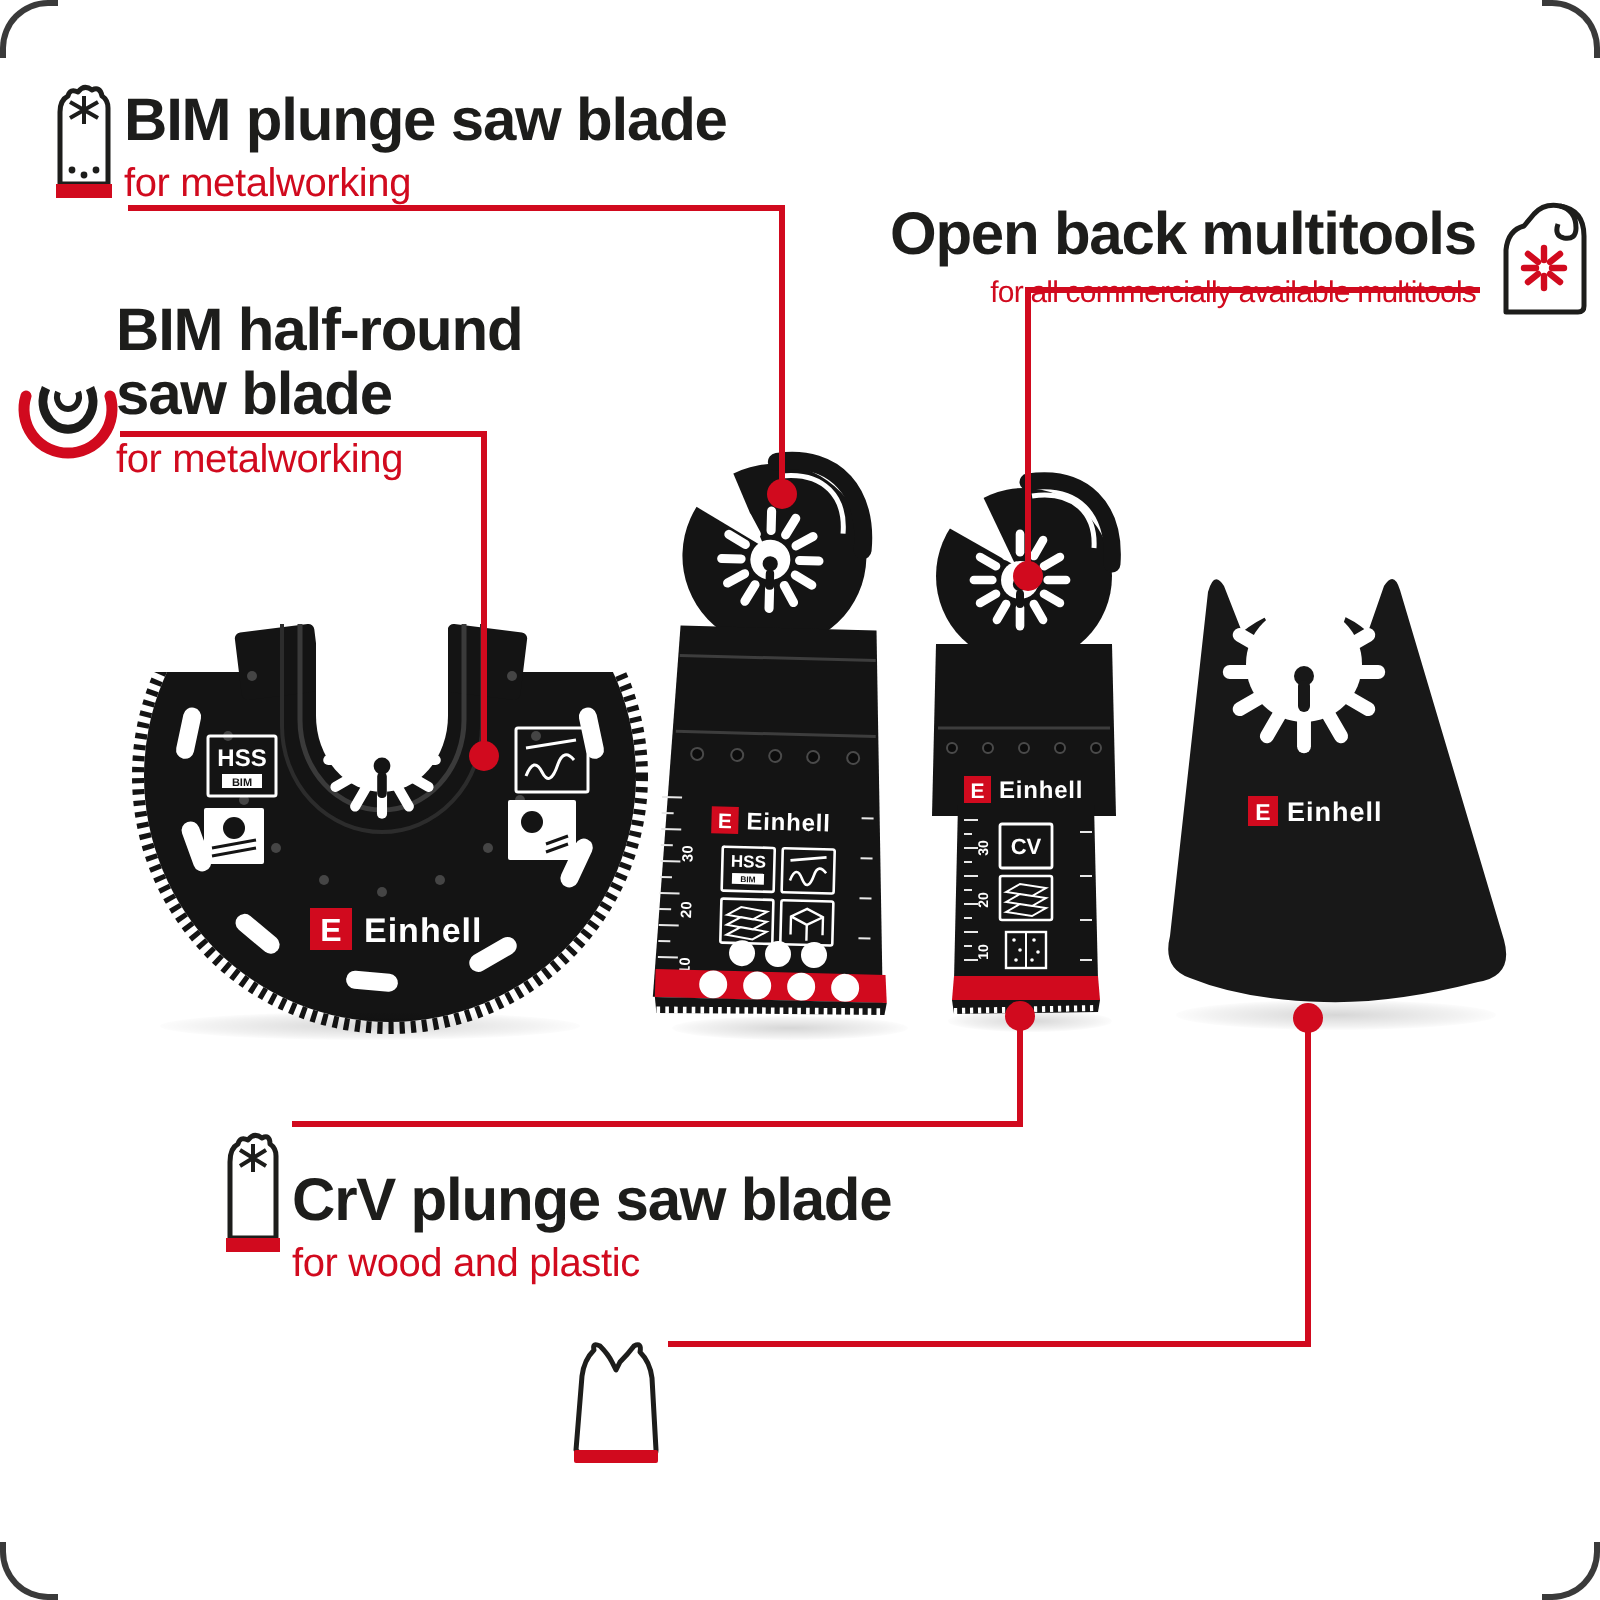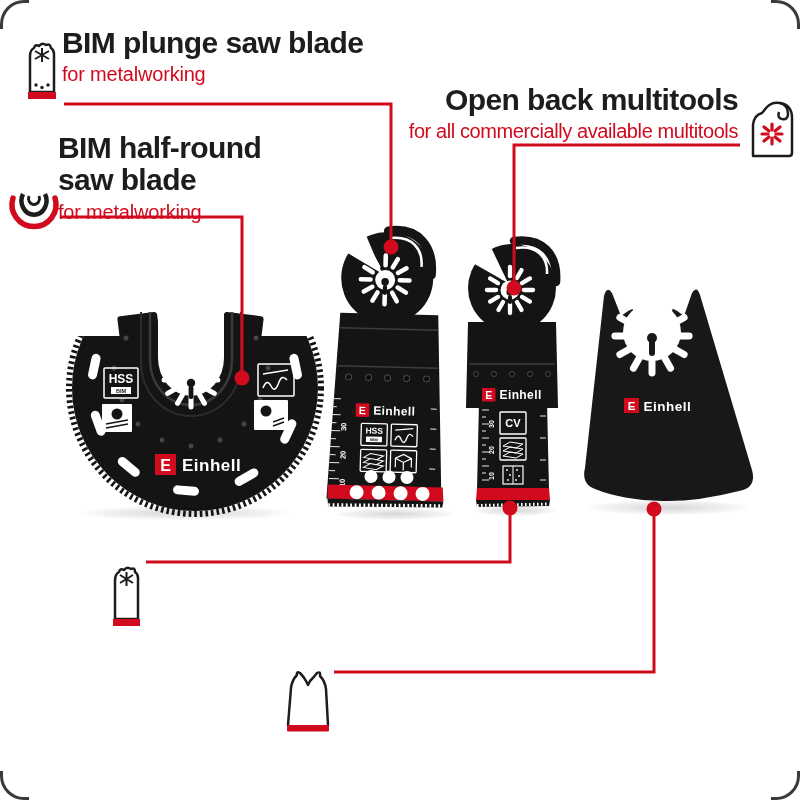--- a/index.html
+++ b/index.html
@@ -1,23 +1,23 @@
 <!DOCTYPE html>
 <html><head>
 <meta charset="utf-8">
 <style>
   html,body{margin:0;padding:0;background:#fff;}
   .stage{position:relative;width:800px;height:800px;background:#fff;overflow:hidden;
          font-family:"Liberation Sans",sans-serif;}
   .callout{position:absolute;}
-  .title{font-weight:700;color:#1d1d1b;font-size:30px;line-height:1.08;letter-spacing:-0.6px;}
+  .title{font-weight:700;color:#1d1d1b;font-size:30px;line-height:1.08;letter-spacing:-0.6px;margin-top:18px;}
   .subtitle{font-weight:400;color:#d10a1e;font-size:20px;line-height:1.15;margin-top:4px;letter-spacing:-0.2px;}
   .callout-icon{position:absolute;}
   .ob{text-align:right;}
-  .ob .subtitle{font-size:20px;letter-spacing:-0.4px;}
+  .ob .subtitle{font-size:15px;letter-spacing:-0.4px;}
   svg.product{position:absolute;overflow:visible;}
   svg text{font-family:"Liberation Sans",sans-serif;}
   .overlay{position:absolute;left:0;top:0;pointer-events:none;}
   .shadow{position:absolute;border-radius:50%;
           background:radial-gradient(ellipse at center, rgba(0,0,0,0.16) 0%, rgba(0,0,0,0.05) 55%, rgba(0,0,0,0) 75%);}
   .corner{position:absolute;width:26px;height:26px;}
   .c-tl{left:0;top:0;border-top:3px solid #3a3a3a;border-left:3px solid #3a3a3a;border-top-left-radius:24px;}
   .c-tr{right:0;top:0;border-top:3px solid #3a3a3a;border-right:3px solid #3a3a3a;border-top-right-radius:24px;}
   .c-bl{left:0;bottom:0;border-bottom:3px solid #3a3a3a;border-left:3px solid #3a3a3a;border-bottom-left-radius:24px;}
   .c-br{right:0;bottom:0;border-bottom:3px solid #3a3a3a;border-right:3px solid #3a3a3a;border-bottom-right-radius:24px;}
@@ -305,20 +305,24 @@
   <div class="callout ob" style="right:62px;top:84px">
     <div class="title">Open back multitools</div>
     <div class="subtitle">for all commercially available multitools</div>
   </div>
 
   <svg class="callout-icon" style="left:106px;top:565px" width="40" height="64" viewBox="0 0 40 64">
     <path d="M9 54 V16 Q9 9 13 7 Q14 3 18 5 Q21 1 25 4 Q29 2 29 7 Q32 9 32 13 V54 Z" fill="none" stroke="#1d1d1b" stroke-width="2.5" stroke-linejoin="round"></path>
     <path d="M20.5 7 L20.5 21 M14 10 L27 18 M14 18 L27 10" stroke="#1d1d1b" stroke-width="2" fill="none"></path>
     <rect x="7" y="54" width="27" height="7" fill="#d10a1e"></rect>
   </svg>
+  <div class="callout" style="left:146px;top:567px">
+    <div class="title">CrV plunge saw blade</div>
+    <div class="subtitle">for wood and plastic</div>
+  </div>
 
   <svg class="callout-icon" style="left:282px;top:668px" width="52" height="68" viewBox="0 0 52 68">
     <path d="M6 57 L9 20 Q10 12 15 7 Q14 3 18 5 Q22 9 24 13 L26 17 L28 13 Q32 9 35 5 Q39 3 38 8 Q43 13 44 21 L46 57 Q46 61 42 61 L10 61 Z" fill="none" stroke="#1d1d1b" stroke-width="2.5" stroke-linejoin="round"></path>
     <rect x="5" y="57" width="42" height="6.5" rx="1" fill="#d10a1e"></rect>
   </svg>
   <div class="callout" style="left:334px;top:676px">
   </div>
 
   <svg class="overlay" width="800" height="800" viewBox="0 0 800 800">
     <g fill="none" stroke="#d10a1e" stroke-width="3">

